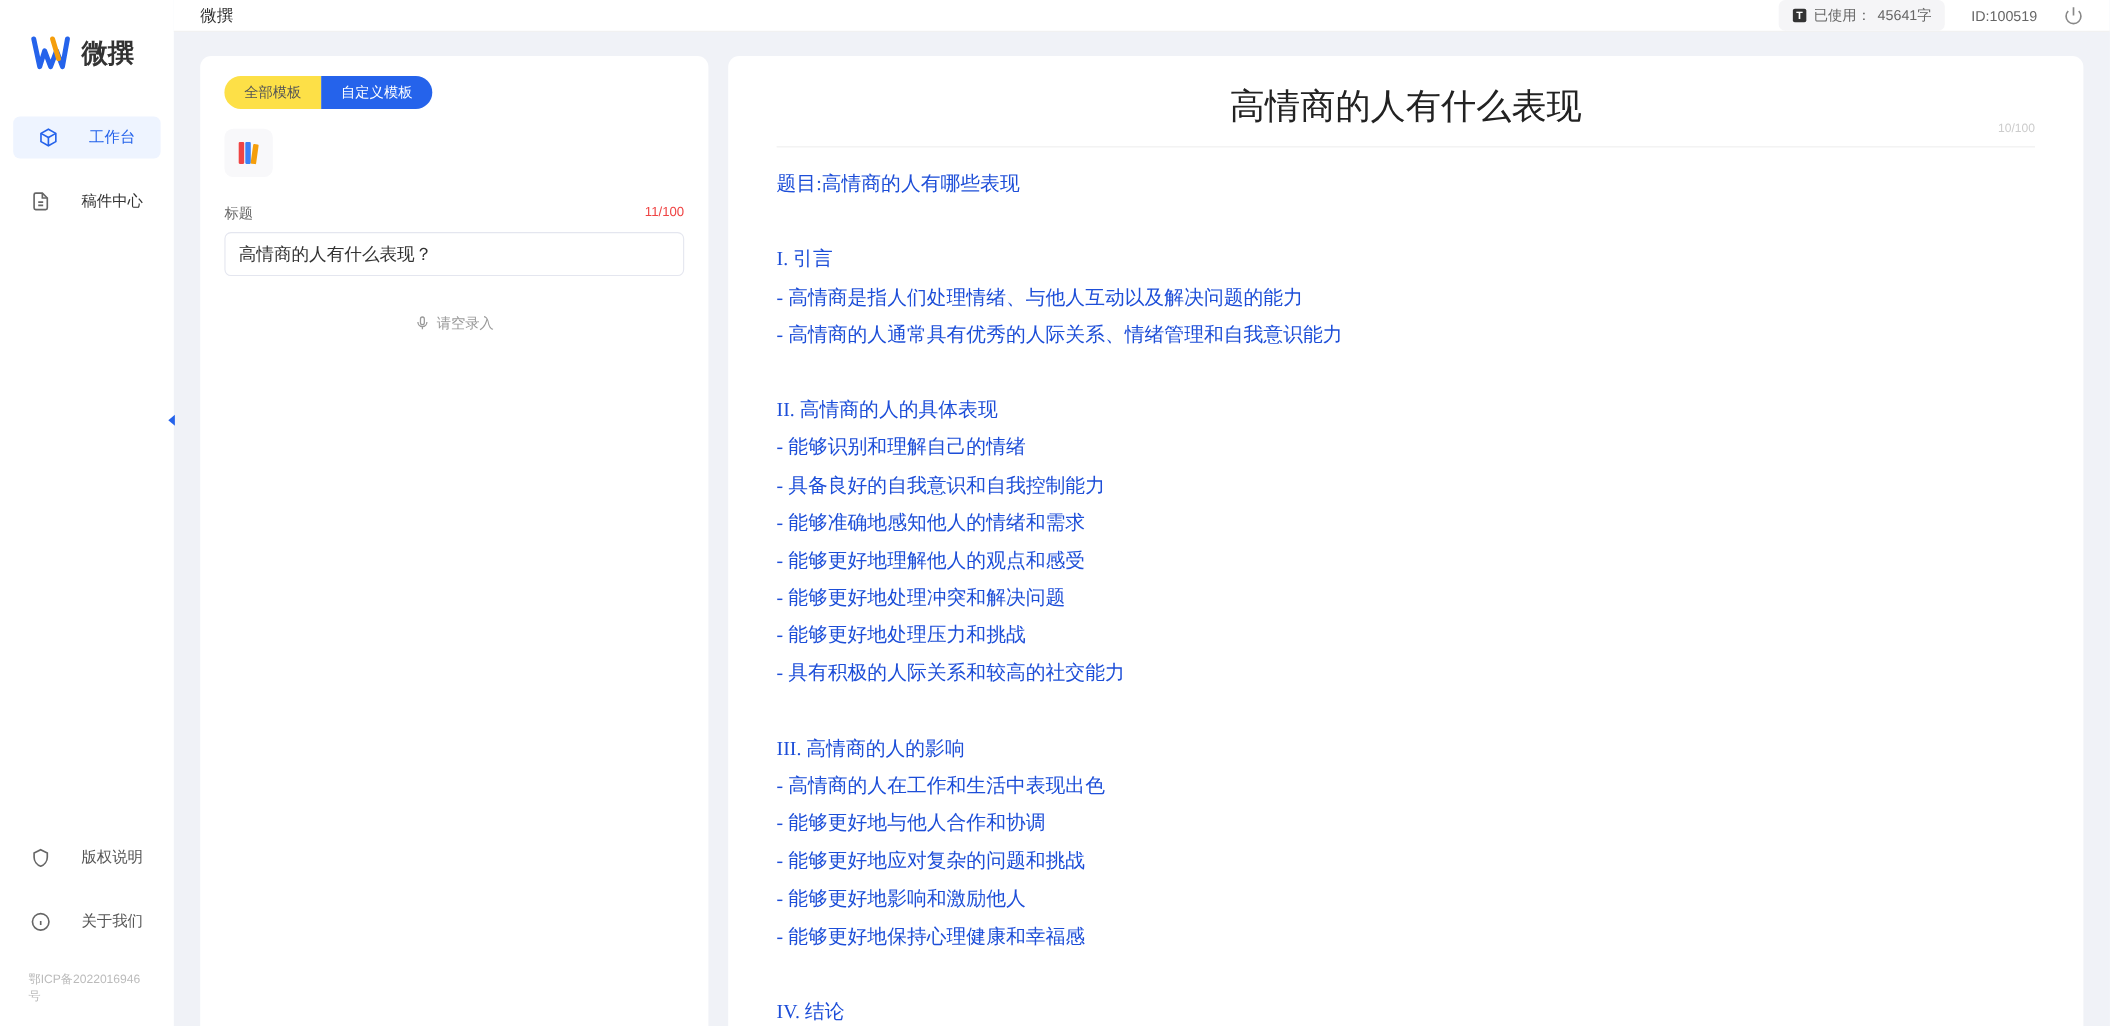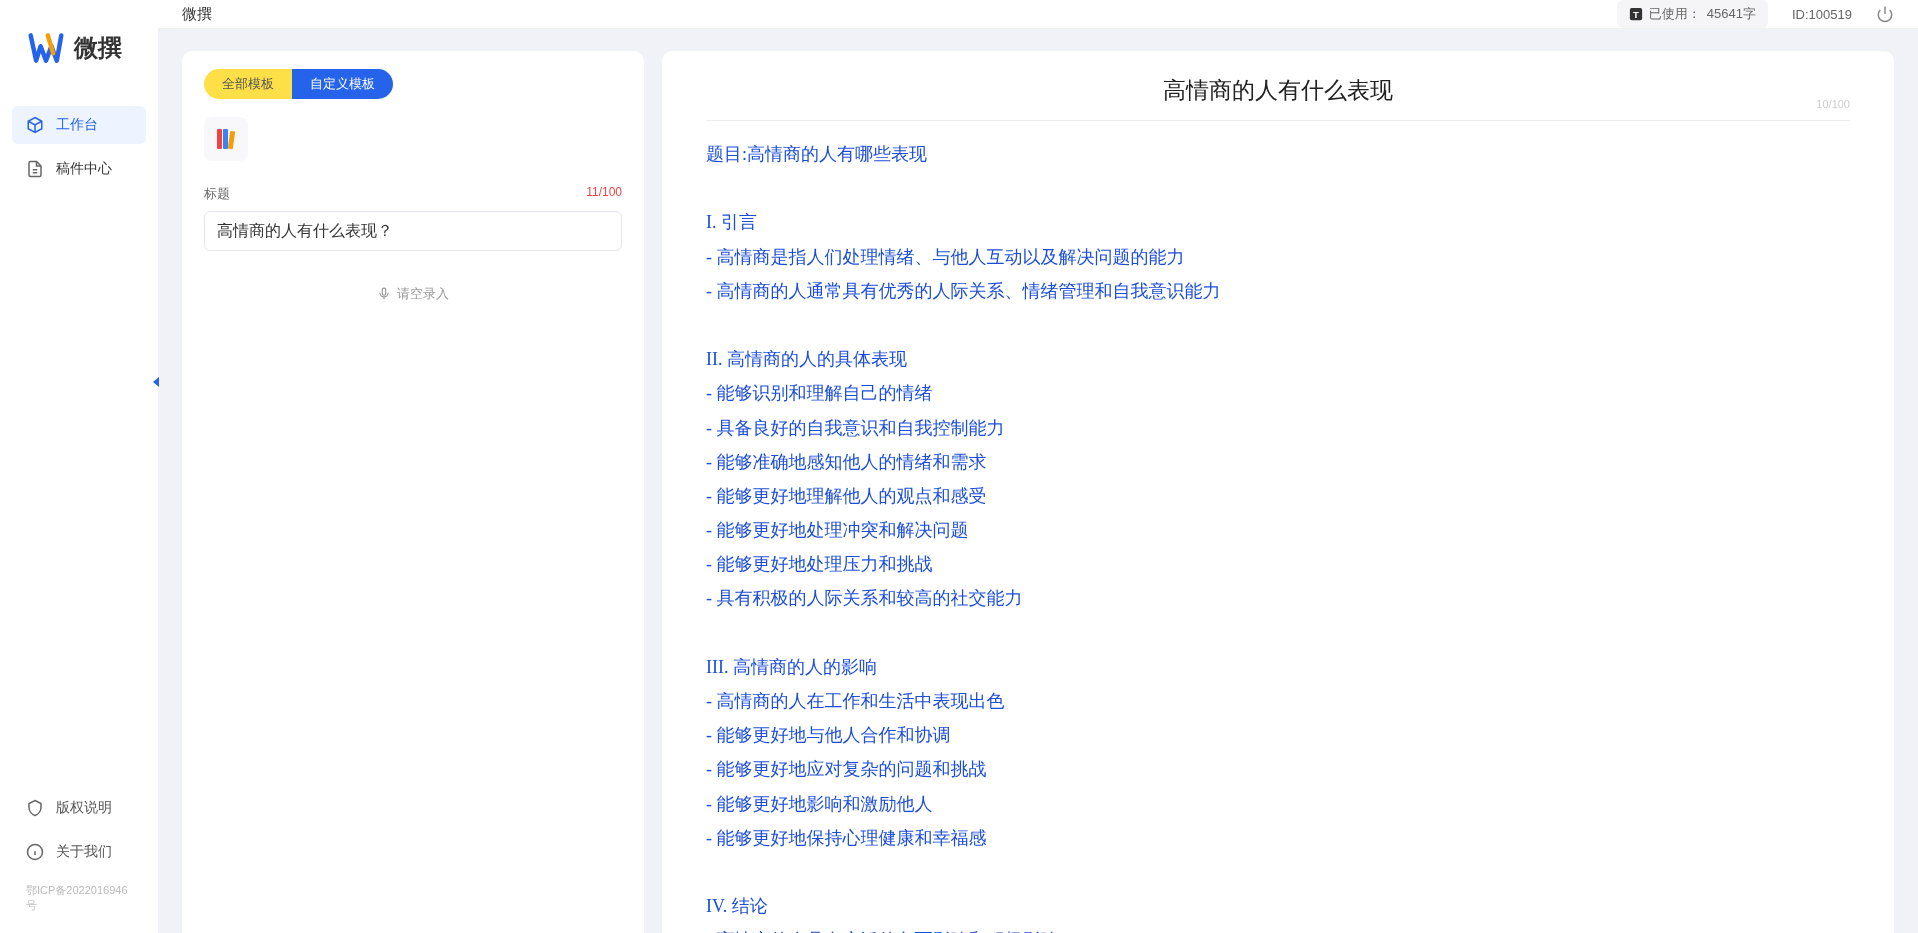--- a/index.html
+++ b/index.html
@@ -6,21 +6,21 @@
     body { font-family: -apple-system, BlinkMacSystemFont, "Segoe UI", "PingFang SC", "Microsoft YaHei", sans-serif; background: #f0f2f7; color: #333; font-size: 14px; }
     
     .app { display: flex; height: 933px; width: 1918px; background: #f0f2f7; }
     
     
     .sidebar { width: 158px; background: #fff; display: flex; flex-direction: column; padding: 30px 0 14px; }
     .logo-wrap { padding: 0 28px; margin-bottom: 40px; display: flex; align-items: center; gap: 10px; }
     .logo-icon { width: 36px; height: 36px; }
     .logo-text { font-size: 24px; font-weight: 700; }
     .nav { flex: 1; padding: 0 12px; }
-    .nav-item { display: flex; align-items: center; gap: 12px; padding: 10px 14px; border-radius: 6px; cursor: pointer; margin-bottom: 6px; font-size: 14px; }
+    .nav-item { display: flex; align-items: center; gap: 28px; padding: 10px 14px; border-radius: 6px; cursor: pointer; margin-bottom: 20px; font-size: 14px; justify-content: center; }
     .nav-item.active { background: #eef4ff; color: #2563eb; }
     .nav-item .icon { width: 18px; height: 18px; }
     .sidebar-footer { padding: 0 12px; }
     .sidebar-footer .nav-item { color: #555; }
     .icp { font-size: 11px; color: #bbb; padding: 6px 14px; }
     
     
     .collapse-handle { position: absolute; left: 148px; top: 372px; width: 16px; height: 20px; display: flex; align-items: center; justify-content: center; cursor: pointer; }
     
     
@@ -52,21 +52,21 @@
     .title-input { width: 100%; border: 1px solid #e4e6ef; border-radius: 6px; padding: 10px 12px; font-size: 16px; color: #333; outline: none; margin-bottom: 34px; font-family: inherit; }
     
     .voice-row { display: flex; align-items: center; justify-content: center; gap: 6px; font-size: 13px; color: #999; margin-bottom: 10px; }
     
     .left-spacer { flex: 1; }
     .gen-btn { background: #2563eb; color: #fff; border: none; border-radius: 8px; padding: 12px 0; font-size: 14px; cursor: pointer; width: 172px; margin: 0 auto; }
     
     
     .right-panel { flex: 1; background: #fff; border-radius: 10px; padding: 24px 44px 20px; display: flex; flex-direction: column; position: relative; }
     .out-title-row { display: flex; align-items: baseline; justify-content: center; border-bottom: 1px solid #eee; padding-bottom: 14px; margin-bottom: 16px; font-family: "Songti SC", "SimSun", serif; position: relative; }
-    .out-title { font-size: 23px; font-weight: 500; color: #222; }
+    .out-title { font-size: 32px; font-weight: 500; color: #222; }
     .out-title-count { position: absolute; right: 0; bottom: 10px; font-size: 11px; color: #ccc; font-family: sans-serif; }
     .out-body { font-size: 18px; line-height: 1.9; color: #1d4ed8; font-family: "Songti SC", "SimSun", serif; white-space: pre-line; flex: 1; overflow: auto; }
     .out-footer { border-top: 1px solid #eee; padding-top: 14px; display: flex; justify-content: flex-end; align-items: center; gap: 18px; }
     .copy-btn { border: 1px solid #ddd; background: #fff; border-radius: 5px; padding: 6px 20px; font-size: 13px; cursor: pointer; color: #555; }
     .char-count { font-size: 12px; color: #bbb; }
   </style>
 </head>
 <body>
 
 <div class="app">

